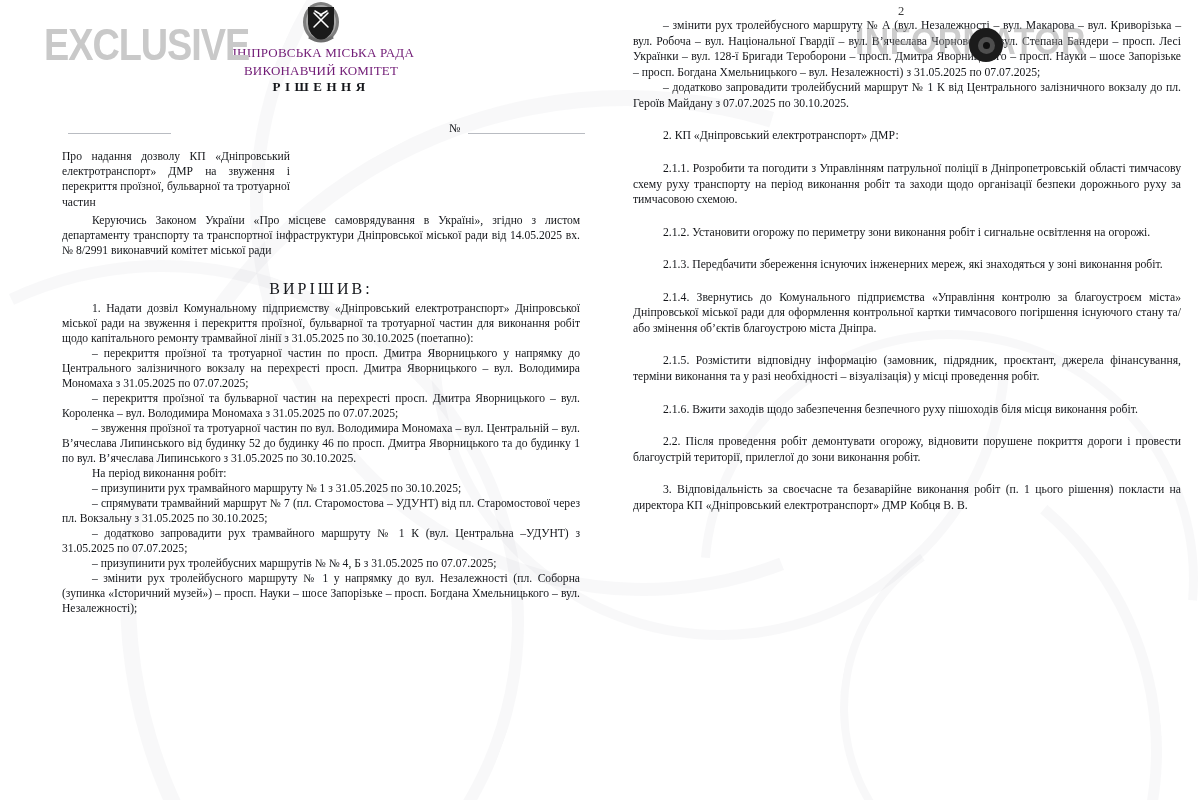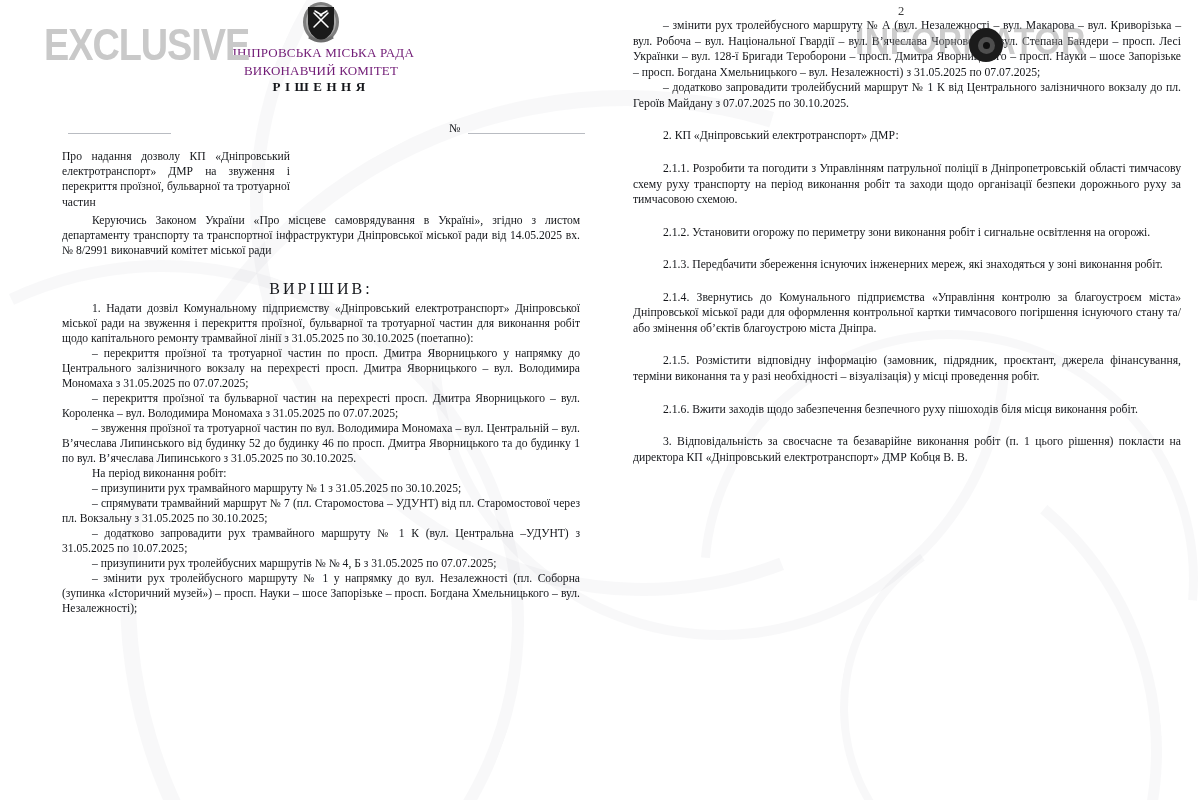--- a/index.html
+++ b/index.html
@@ -275,35 +275,36 @@
 
     <div class="verdict">ВИРІШИВ:</div>
 
     <p class="body ind gap-lg">1. Надати дозвіл Комунальному підприємству «Дніпровський електротранспорт» Дніпровської міської ради на звуження і перекриття проїзної, бульварної та тротуарної частин для виконання робіт щодо капітального ремонту трамвайної лінії з 31.05.2025 по 30.10.2025 (поетапно):</p>
     <p class="body ind">– перекриття проїзної та тротуарної частин по просп. Дмитра Яворницького у напрямку до Центрального залізничного вокзалу на перехресті просп. Дмитра Яворницького – вул. Володимира Мономаха з 31.05.2025 по 07.07.2025;</p>
     <p class="body ind">– перекриття проїзної та бульварної частин на перехресті просп. Дмитра Яворницького – вул. Короленка – вул. Володимира Мономаха з 31.05.2025 по 07.07.2025;</p>
     <p class="body ind">– звуження проїзної та тротуарної частин по вул. Володимира Мономаха – вул. Центральній – вул. В’ячеслава Липинського від будинку 52 до будинку 46 по просп. Дмитра Яворницького та до будинку 1 по вул. В’ячеслава Липинського з 31.05.2025 по 30.10.2025.</p>
     <p class="body ind">На період виконання робіт:</p>
     <p class="body ind">– призупинити рух трамвайного маршруту № 1 з 31.05.2025 по 30.10.2025;</p>
     <p class="body ind">– спрямувати трамвайний маршрут № 7 (пл. Старомостова – УДУНТ) від пл. Старомостової через пл. Вокзальну з 31.05.2025 по 30.10.2025;</p>
-    <p class="body ind">– додатково запровадити рух трамвайного маршруту № 1 К (вул. Центральна –УДУНТ) з 31.05.2025 по 10.07.2025;</p>
+    <p class="body ind">– додатково запровадити рух трамвайного маршруту № 1 К (вул. Центральна –УДУНТ) з 31.05.2025 по 07.07.2025;</p>
     <p class="body ind">– призупинити рух тролейбусних маршрутів № № 4, Б з 31.05.2025 по 07.07.2025;</p>
     <p class="body ind">– змінити рух тролейбусного маршруту № 1 у напрямку до вул. Незалежності (пл. Соборна (зупинка «Історичний музей») – просп. Науки – шосе Запорізьке – просп. Богдана Хмельницького – вул. Незалежності);</p>
   </div>
 
   <div class="col-right rc">
     <p class="body ind tight">– змінити рух тролейбусного маршруту № А (вул. Незалежності – вул. Макарова – вул. Криворізька – вул. Робоча – вул. Національної Гвардії – вул. В’ячеслава Чорновола – вул. Степана Бандери – просп. Лесі Українки – вул. 128-ї Бригади Тероборони – просп. Дмитра Яворницького – просп. Науки – шосе Запорізьке – просп. Богдана Хмельницького – вул. Незалежності) з 31.05.2025 по 07.07.2025;</p>
     <p class="body ind">– додатково запровадити тролейбусний маршрут № 1 К від Центрального залізничного вокзалу до пл. Героїв Майдану з 07.07.2025 по 30.10.2025.</p>
     <p class="body ind blk">2. КП «Дніпровський електротранспорт» ДМР:</p>
     <p class="body ind blk">2.1.1. Розробити та погодити з Управлінням патрульної поліції в Дніпропетровській області тимчасову схему руху транспорту на період виконання робіт та заходи щодо організації безпеки дорожнього руху за тимчасовою схемою.</p>
     <p class="body ind blk">2.1.2. Установити огорожу по периметру зони виконання робіт і сигнальне освітлення на огорожі.</p>
     <p class="body ind blk">2.1.3. Передбачити збереження існуючих інженерних мереж, які знаходяться у зоні виконання робіт.</p>
     <p class="body ind blk">2.1.4. Звернутись до Комунального підприємства «Управління контролю за благоустроєм міста» Дніпровської міської ради для оформлення контрольної картки тимчасового погіршення існуючого стану та/або змінення об’єктів благоустрою міста Дніпра.</p>
     <p class="body ind blk">2.1.5. Розмістити відповідну інформацію (замовник, підрядник, проєктант, джерела фінансування, терміни виконання та у разі необхідності – візуалізація) у місці проведення робіт.</p>
     <p class="body ind blk">2.1.6. Вжити заходів щодо забезпечення безпечного руху пішоходів біля місця виконання робіт.</p>
+    <p class="body ind blk">2.2. Після проведення робіт демонтувати огорожу, відновити порушене покриття дороги і провести благоустрій території, прилеглої до зони виконання робіт.</p>
     <p class="body ind blk">3. Відповідальність за своєчасне та безаварійне виконання робіт (п. 1 цього рішення) покласти на директора КП «Дніпровський електротранспорт» ДМР Кобця В. В.</p>
   </div>
 </div>
 
 <div class="wm-exclusive">EXCLUSIVE</div>
 
 <div class="wm-informator">
   <span class="wm-text">INFORMATOR</span>
   <span class="wm-lens"></span>
 </div>

